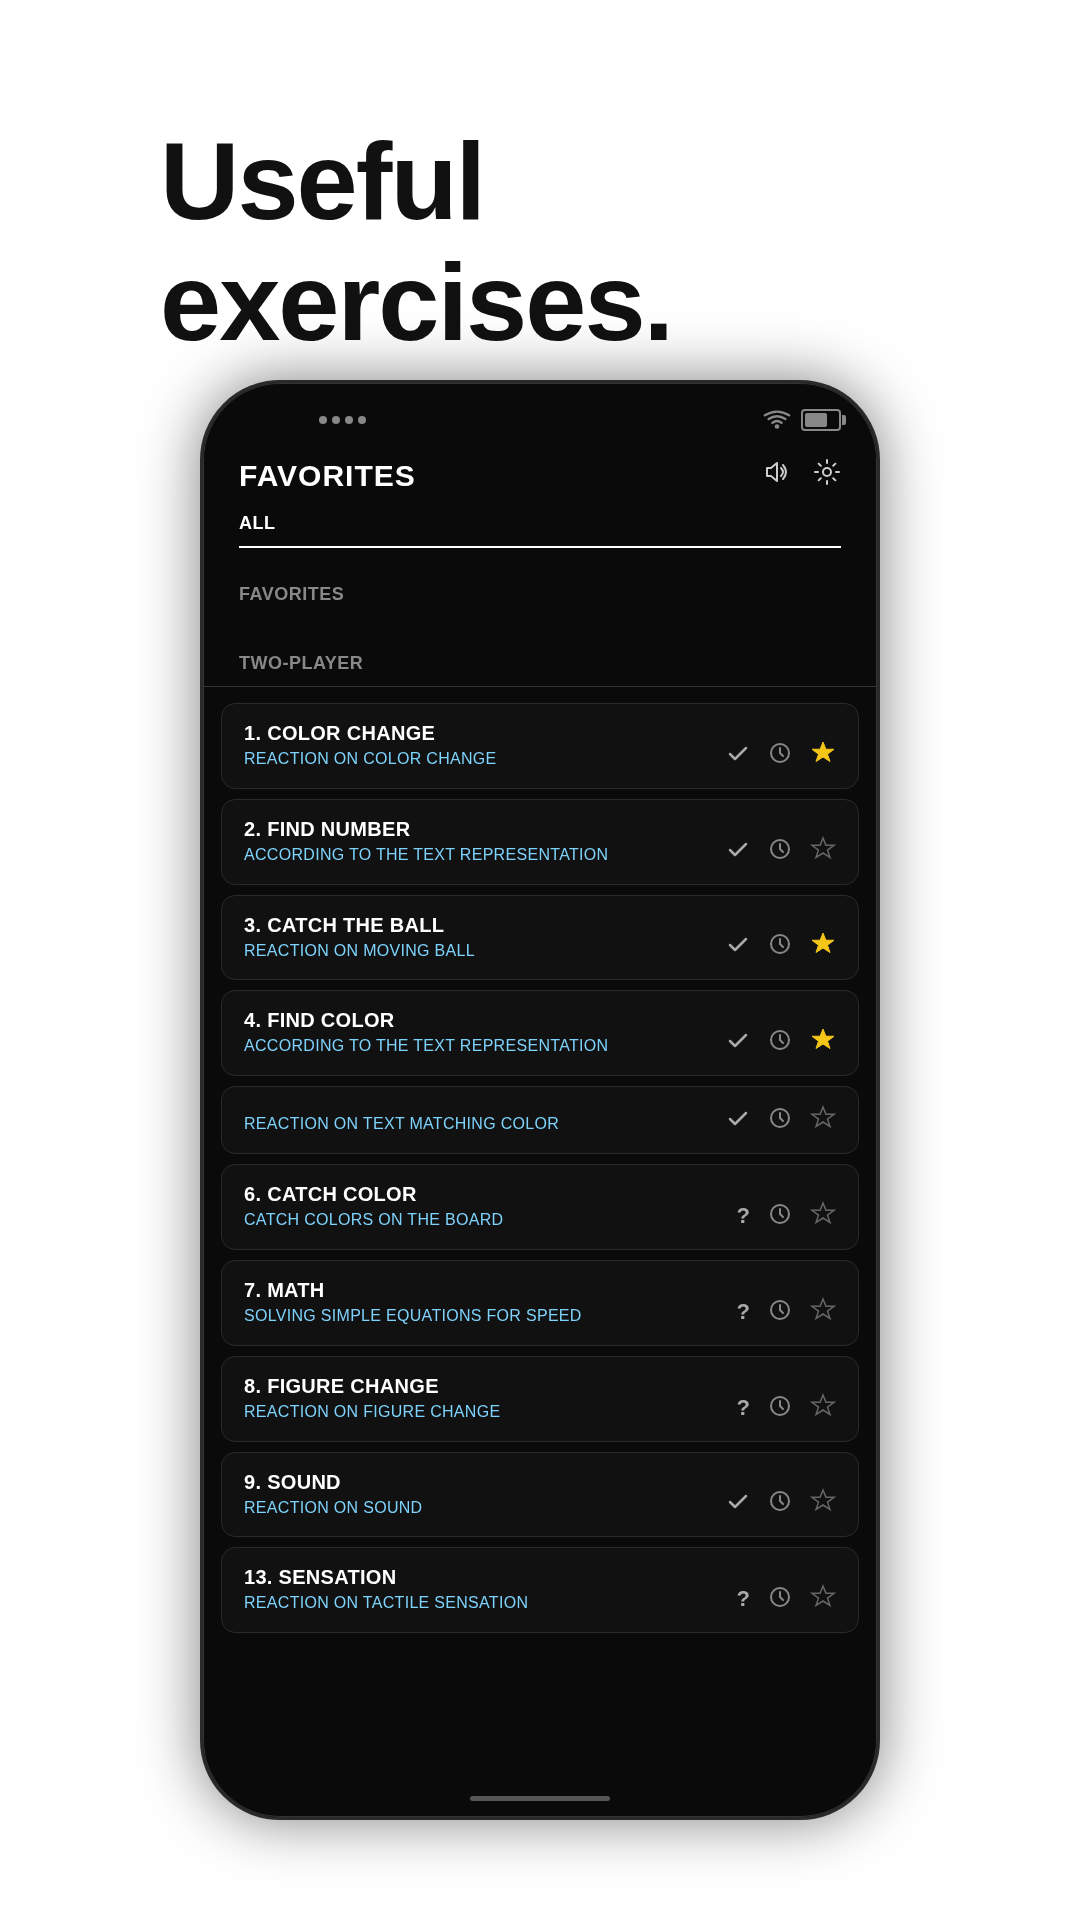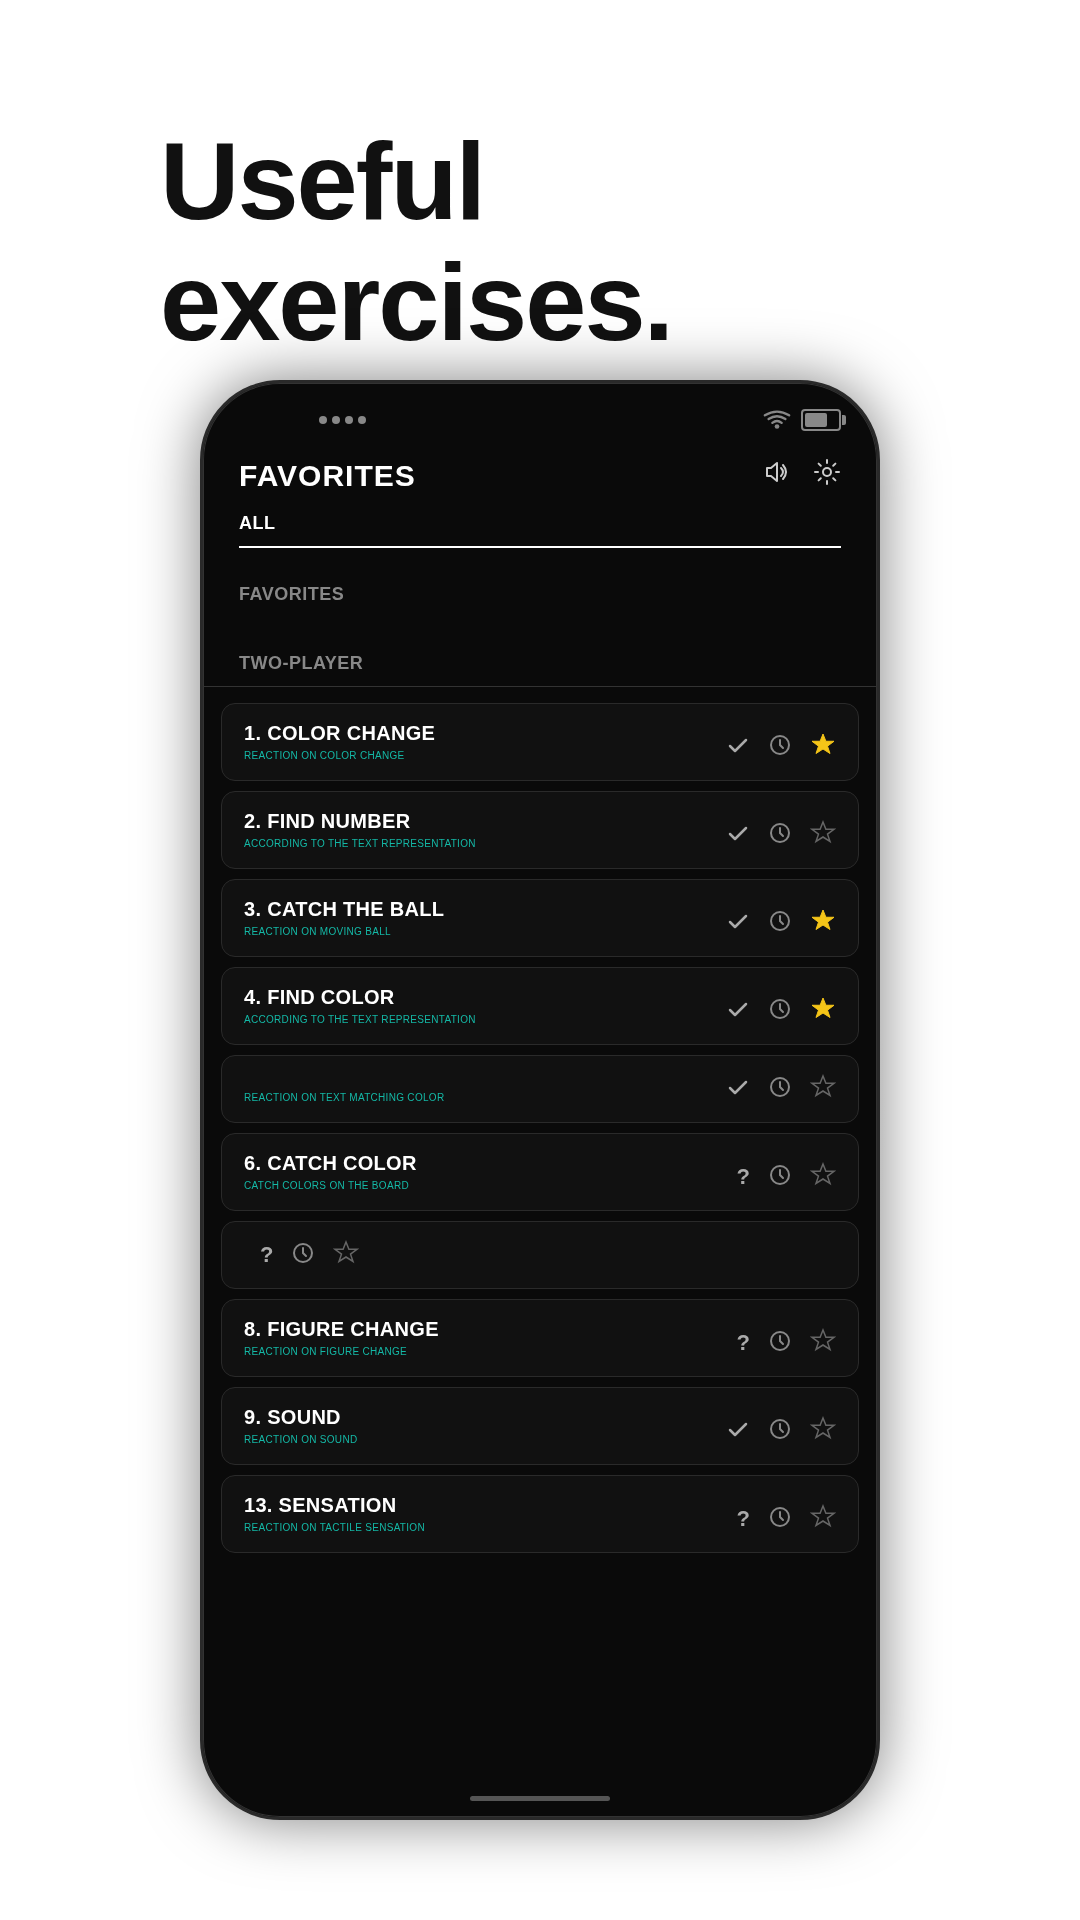--- a/index.html
+++ b/index.html
@@ -194,23 +194,23 @@
 
     .exercise-name {
       font-size: 20px;
       font-weight: 800;
       color: #ffffff;
       letter-spacing: 0.3px;
       margin-bottom: 4px;
     }
 
     .exercise-desc {
-      font-size: 10px;
+      font-size: 16px;
       font-weight: 500;
-      color: #14b8a6;
+      color: #7dd3fc;
       letter-spacing: 0.3px;
       text-transform: uppercase;
       line-height: 1.3;
     }
 
     .exercise-actions {
       display: flex;
       align-items: center;
       gap: 18px;
       margin-left: 16px;
@@ -383,20 +383,24 @@
       <span><svg width="24" height="24" viewBox="0 0 24 24" fill="none">
                 <circle cx="12" cy="12" r="9" stroke="#888" stroke-width="2"></circle>
                 <path d="M12 7V12L15 15" stroke="#888" stroke-width="2" stroke-linecap="round"></path>
               </svg></span>
       <span><svg width="26" height="26" viewBox="0 0 26 26" fill="none">
                 <path d="M13 2L15.9 9.26L24 9.27L17.5 14.14L20 21.5L13 17L6 21.5L8.5 14.14L2 9.27L10.1 9.26Z" stroke="#666" stroke-width="1.5" fill="none"></path>
               </svg></span>
     </div>
   </div>
         <div class="exercise-item">
+    <div class="exercise-text">
+      <div class="exercise-name">7. MATH</div>
+      <div class="exercise-desc">SOLVING SIMPLE EQUATIONS FOR SPEED</div>
+    </div>
     <div class="exercise-actions">
       <span><span style="color:#aaa;font-size:22px;font-weight:800;line-height:1;">?</span></span>
       <span><svg width="24" height="24" viewBox="0 0 24 24" fill="none">
                 <circle cx="12" cy="12" r="9" stroke="#888" stroke-width="2"></circle>
                 <path d="M12 7V12L15 15" stroke="#888" stroke-width="2" stroke-linecap="round"></path>
               </svg></span>
       <span><svg width="26" height="26" viewBox="0 0 26 26" fill="none">
                 <path d="M13 2L15.9 9.26L24 9.27L17.5 14.14L20 21.5L13 17L6 21.5L8.5 14.14L2 9.27L10.1 9.26Z" stroke="#666" stroke-width="1.5" fill="none"></path>
               </svg></span>
     </div>

